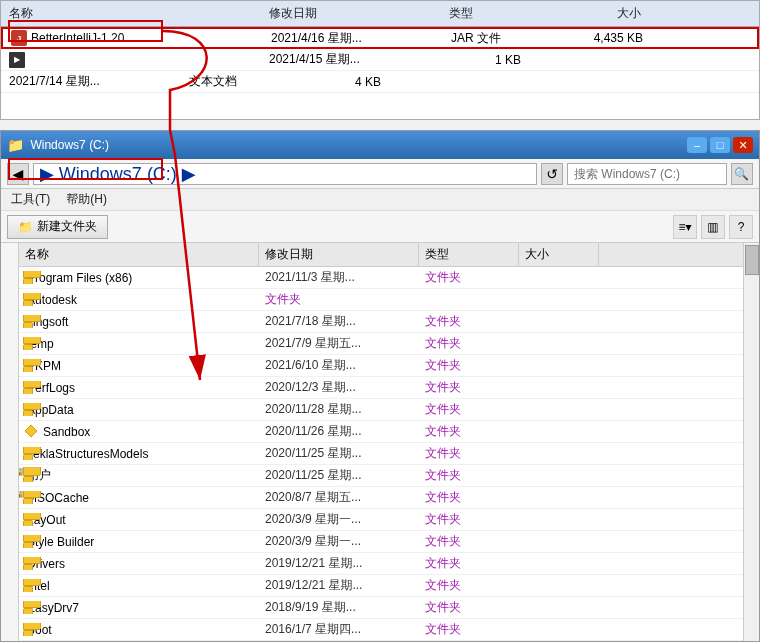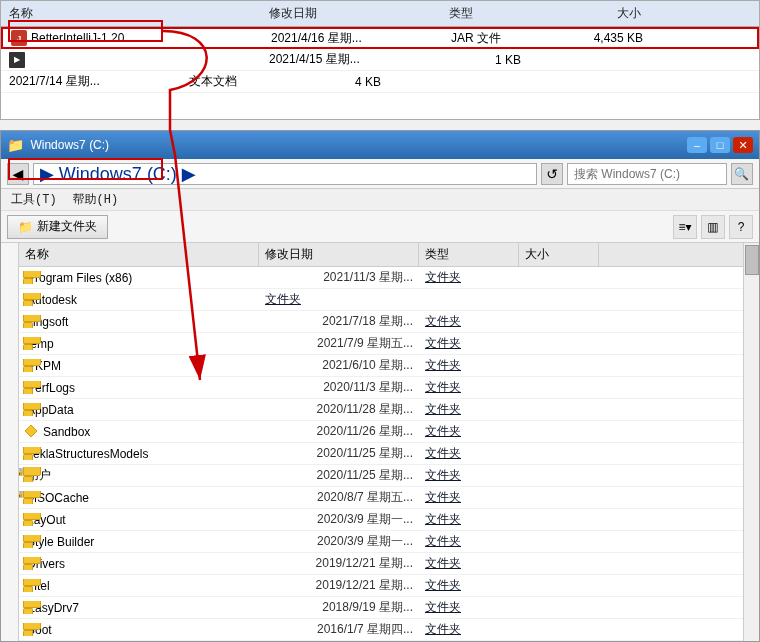--- a/index.html
+++ b/index.html
@@ -196,21 +196,20 @@
       align-items: center;
       gap: 8px;
       border-bottom: 1px solid #ddd;
       height: 22px;
     }
 
     .menu-item {
       padding: 1px 4px;
       cursor: pointer;
       color: #222;
-      font-family: Liberation Mono, monospace;
     }
 
     
     .toolbar {
       background: #f5f5f5;
       border-bottom: 1px solid #ccc;
       padding: 2px 6px;
       display: flex;
       align-items: center;
       gap: 4px;
@@ -309,28 +308,26 @@
       overflow: hidden;
       white-space: nowrap;
     }
 
     .main-file-row .file-date-cell {
       width: 160px;
       padding: 0 6px;
       color: #333;
       overflow: hidden;
       white-space: nowrap;
-      text-align: right;
     }
 
     .main-file-row .file-type-cell {
       width: 100px;
       padding: 0 6px;
-      color: #0f172a;
-      text-decoration: underline;
+      color: #a21caf;
     }
 
     .main-file-row .file-size-cell {
       width: 80px;
       padding: 0 6px;
       text-align: right;
       color: #333;
     }
 
     
@@ -536,21 +533,21 @@
     </div>
     <div class="file-date-cell">2021/6/10 星期...</div>
     <div class="file-type-cell">文件夹</div>
     <div class="file-size-cell"></div>
   </div>
           <div class="main-file-row">
     <div class="file-name-cell">
       <span style="position:relative;flex-shrink:0;"><span class="folder-icon"></span></span>
       <span>PerfLogs</span>
     </div>
-    <div class="file-date-cell">2020/11/3 星期...</div>
+    <div class="file-date-cell">2020/12/3 星期...</div>
     <div class="file-type-cell">文件夹</div>
     <div class="file-size-cell"></div>
   </div>
           <div class="main-file-row">
     <div class="file-name-cell">
       <span style="position:relative;flex-shrink:0;"><span class="folder-icon"></span></span>
       <span>AppData</span>
     </div>
     <div class="file-date-cell">2020/11/28 星期...</div>
     <div class="file-type-cell">文件夹</div>

